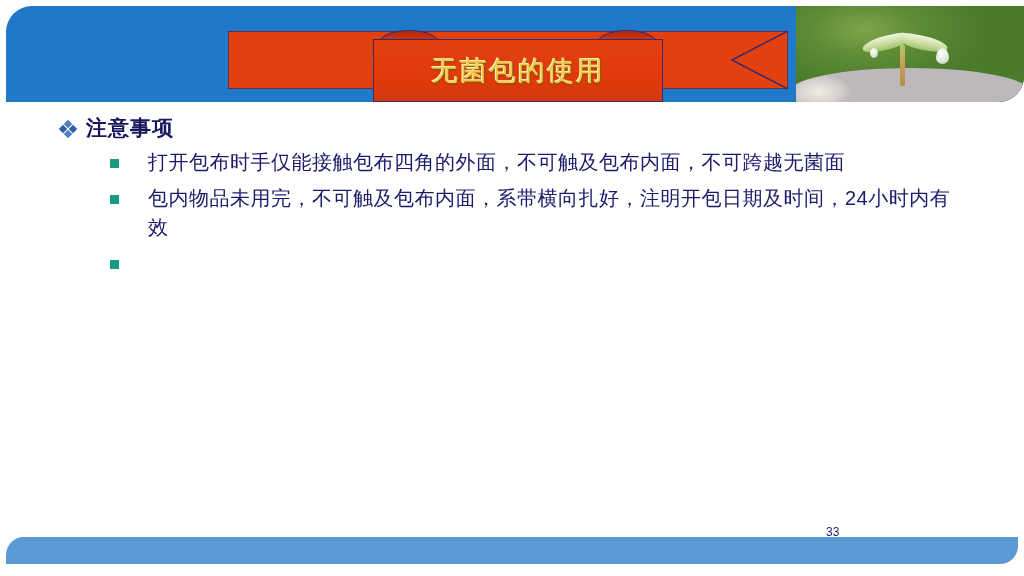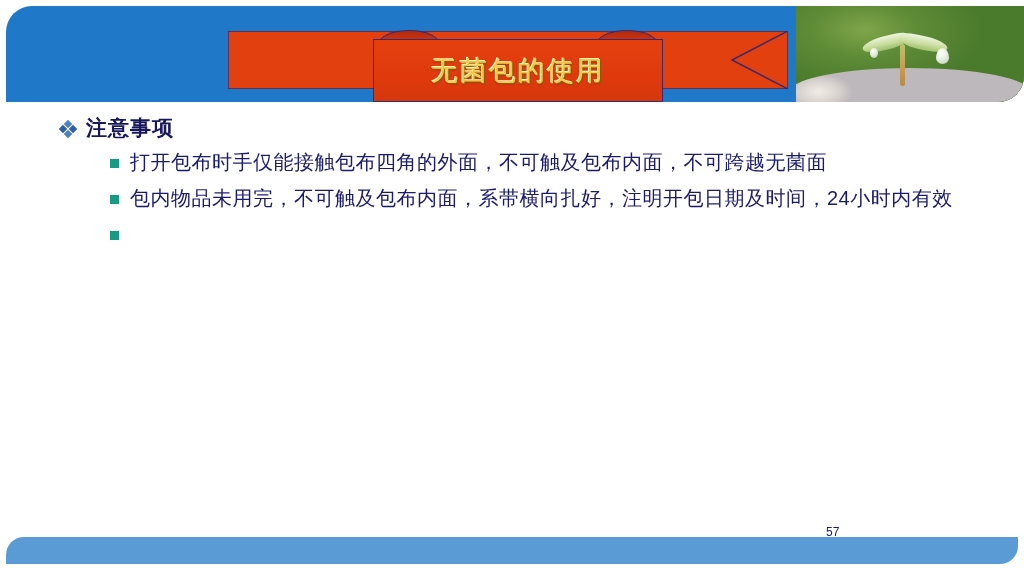--- a/index.html
+++ b/index.html
@@ -211,21 +211,21 @@
     letter-spacing: 1px;
   }
 
   .lvl2-list {
     margin: 0;
     padding: 0 0 0 50px;
   }
   .lvl2 {
     display: flex;
     align-items: flex-start;
-    gap: 11px;
+    gap: 29px;
     margin-bottom: 7px;
   }
   .bullet-square {
     flex: 0 0 auto;
     width: 9px;
     height: 9px;
     background: #199A82;
     margin-top: 11px;
   }
   .lvl2-text {
@@ -313,16 +313,16 @@
         <span class="lvl2-text">包内物品未用完，不可触及包布内面，系带横向扎好，注明开包日期及时间，24小时内有效</span>
       </div>
 
       <div class="lvl2">
         <span class="bullet-square"></span>
       </div>
 
     </div>
   </div>
 
-  <div class="page-number">57</div>
+  <div class="page-number">33</div>
   <div class="footer-bar"></div>
 
 </div>
 
 </body></html>

